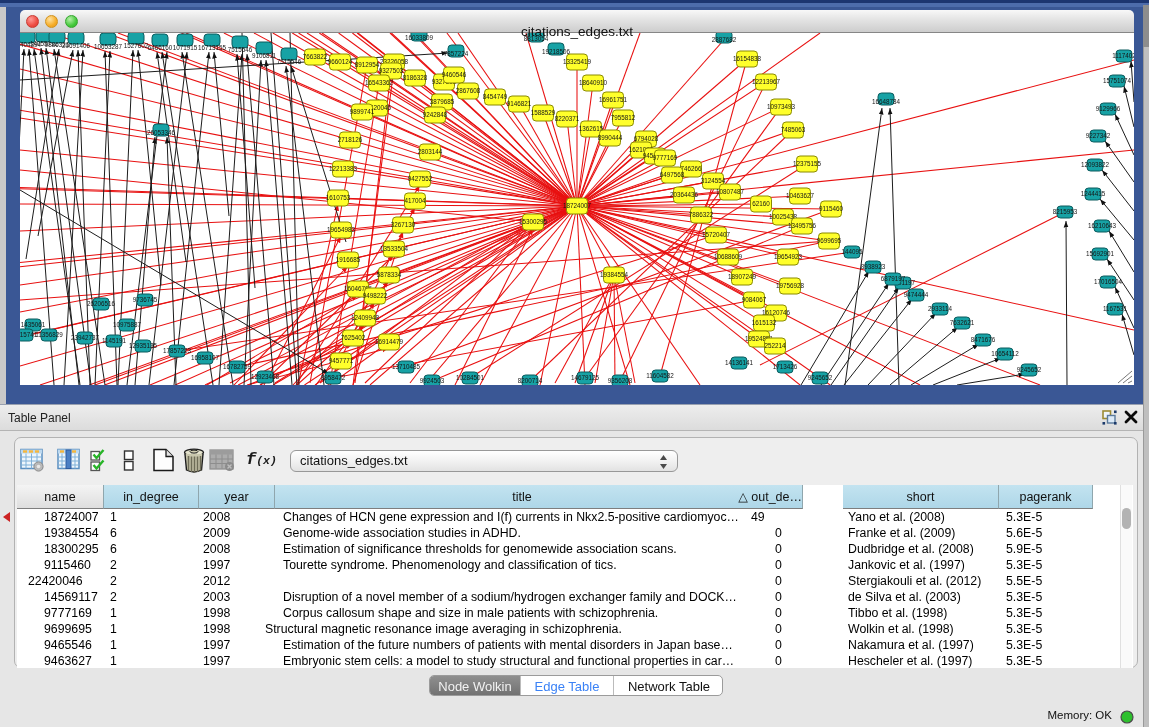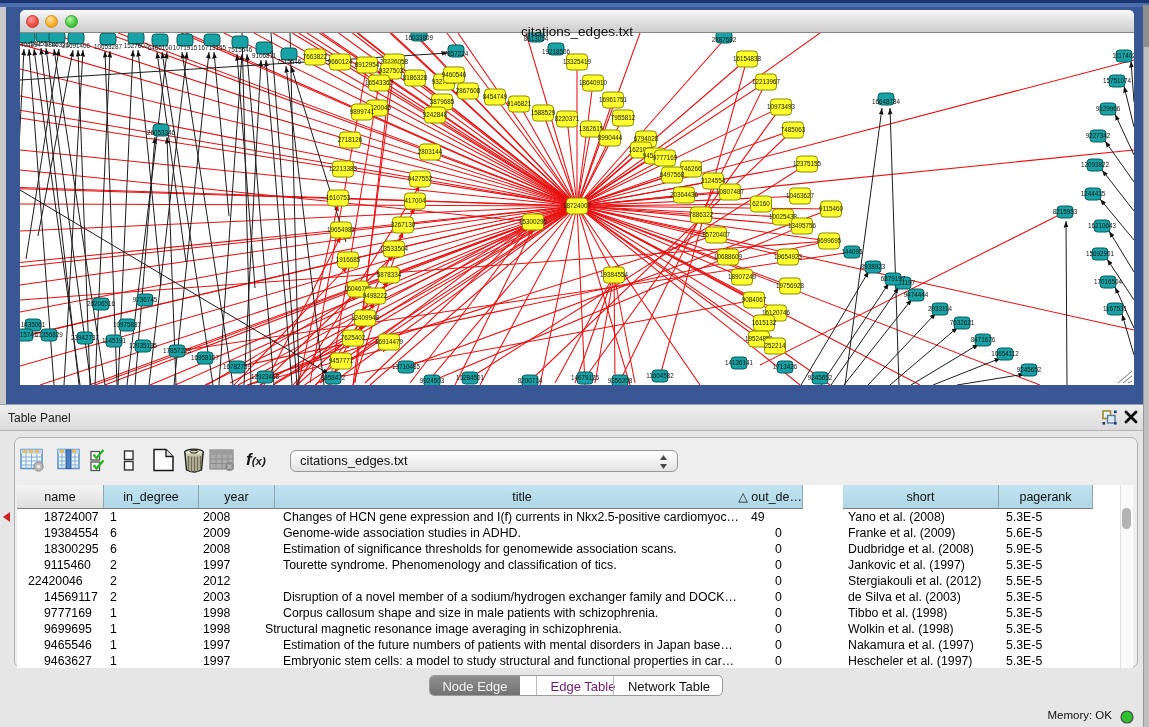--- a/index.html
+++ b/index.html
@@ -918,21 +918,21 @@
  <path d="M3,6 L4.5,22 q7.5,4 15,0 L21,6" fill="#c9c7ad" stroke="#1c1c1c" stroke-width="1.4"></path>
  <path d="M6.5,8 v14.5 M9.5,8.5 v15.5 M12.5,8.5 v16 M15.5,8.5 v15.5 M18.5,8 v14.5" stroke="#6e6c57" stroke-width="1.6"></path>
 </svg>
 <svg class="ticon" style="left:209px" width="26" height="24" viewBox="0 0 26 24">
  <rect x="1" y="2" width="23" height="19" fill="#adadad" stroke="#909090" stroke-width="1.3"></rect>
  <rect x="1" y="2" width="23" height="4.5" fill="#9c9c9c"></rect>
  <path d="M1,11 h23 M1,15.5 h23 M7,6.5 v14 M13,6.5 v14 M19,6.5 v14" stroke="#8d8d8d" stroke-width="1"></path>
  <circle cx="20.5" cy="18.5" r="4.5" fill="#8b8b8b"></circle>
     <path d="M18.5,16.5 l4,4 m0,-4 l-4,4" stroke="#bdbdbd" stroke-width="1.4"></path>
 </svg>
-<div style="position:absolute;left:246px;top:450px;width:30px;height:20px;font-family:Liberation Sans, sans-serif;font-style:italic;font-weight:bold;font-size:17px;color:#1a1a1a">f<span style="font-size:11.5px">(x)</span></div>
+<div style="position:absolute;left:246px;top:450px;width:30px;height:20px;font-family:Liberation Mono, monospace;font-style:italic;font-weight:bold;font-size:17px;color:#1a1a1a">f<span style="font-size:11.5px">(x)</span></div>
 <div id="combo">citations_edges.txt
  <svg style="position:absolute;right:9px;top:3px" width="9" height="16" viewBox="0 0 9 16">
   <path d="M4.5,1 L8,6 L1,6 z" fill="#4a4a4a"></path>
       <path d="M4.5,15 L8,10 L1,10 z" fill="#4a4a4a"></path>
  </svg>
 </div>
 <div id="table"></div>
 <div class="hcell" style="left:17px;width:87px;background:linear-gradient(#f4f4f4,#dedede)">name</div>
 <div class="hcell" style="left:104px;width:95px">in_degree</div>
 <div class="hcell" style="left:199px;width:76px">year</div>
@@ -1029,21 +1029,21 @@
     <span style="left:848px">Hescheler et al. (1997)</span>
 <span style="left:1006px">5.3E-5</span>
   </div>
 
 <div style="position:absolute;left:1120px;top:485px;width:12px;height:183px;background:#fafafa;border-left:1px solid #e0e0e0"></div>
 <div style="position:absolute;left:1121.5px;top:508px;width:9px;height:21px;background:#b3b3b3;border-radius:5px"></div>
 <svg style="position:absolute;left:2px;top:511px" width="9" height="12" viewBox="0 0 9 12">
     <path d="M8,1 L1,6 L8,11 z" fill="#cc2222"></path>
   </svg>
 <div id="tabs">
- <div class="seg" style="left:0;width:90px;background:linear-gradient(#8f8f8f,#6f6f6f);color:#f2f2f2">Node Edge</div>
- <div class="seg" style="left:106px;width:93px;color:#701a75;border-left:1px solid #bbb">Edge Table</div>
+ <div class="seg" style="left:0;width:90px;background:linear-gradient(#8f8f8f,#6f6f6f);color:#f2f2f2">Node Wolkin</div>
+ <div class="seg" style="left:90px;width:93px;color:#3b82f6;border-left:1px solid #bbb">Edge Table</div>
  <div class="seg" style="left:183px;width:111px;color:#111;border-left:1px solid #bbb">Network Table</div>
 </div>
 <div id="mem">Memory: OK</div>
 <svg style="position:absolute;left:1120px;top:710px" width="14" height="14">
     <circle cx="7" cy="7" r="6" fill="#2ec02e" stroke="#4a4a4a" stroke-width="1.2"></circle>
   </svg>
 <div id="rightstrip"></div>
 <div id="rthumb"></div>
 </body></html>

